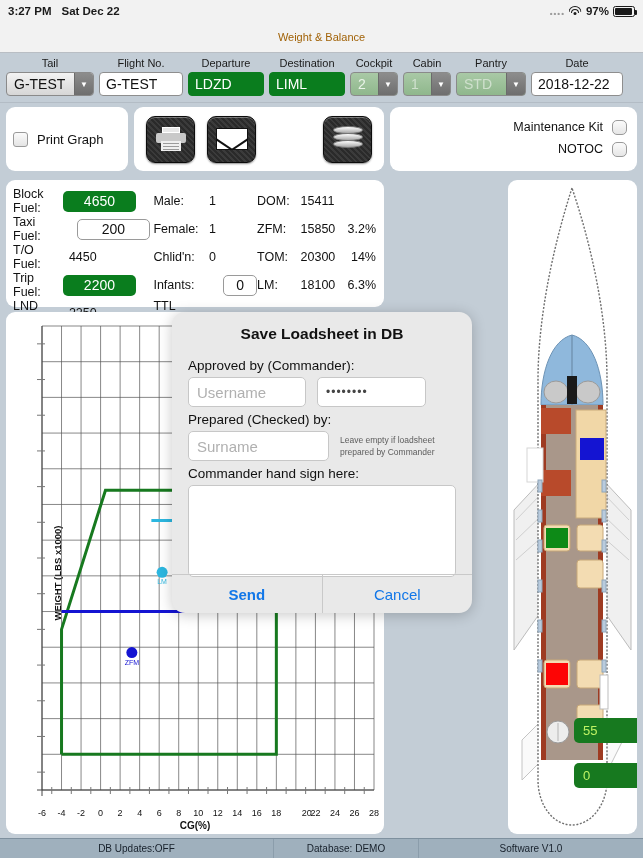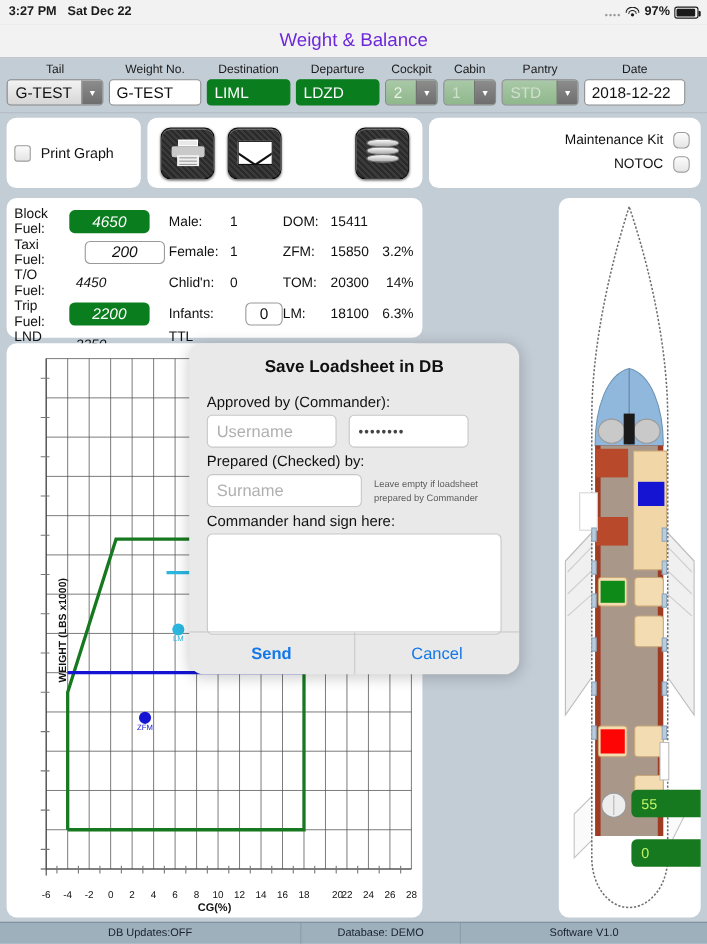--- a/index.html
+++ b/index.html
@@ -30,21 +30,21 @@
   .sb-batt-txt{ font-size:11.5px; font-weight:bold; }
   .batt{ width:22px; height:11px; border:1.3px solid #1a1a1a; border-radius:2.5px; position:relative; padding:1px;}
   .batt span{ display:block; height:100%; width:97%; background:#1a1a1a; border-radius:1px;}
   .batt:after{ content:""; position:absolute; right:-3px; top:3px; width:2px;height:5px;background:#1a1a1a;border-radius:0 1px 1px 0;}
 
   
   .title-bar{
     height:31px; background:#f2f2f2; width:643px;
     display:flex; align-items:center; justify-content:center;
     border-bottom:1px solid #b9bec4;
-    font-size:17px; color:#6d28d9;
+    font-size:11px; color:#a16207;
   }
 
   
   .form-row{
     height:50px; width:643px; background:#c3cdd6;
     display:flex; align-items:flex-start; padding:3px 6px 0 6px; gap:5px;
     border-bottom:1px solid #b3bcc5;
   }
   .fld{ display:flex; flex-direction:column; align-items:center; }
   .fld-lbl{ font-size:11px; color:#1b1b1b; line-height:14px; margin-bottom:2px; }
@@ -108,21 +108,21 @@
   .chk-round{ width:15px;height:15px;border-radius:5px;border:1px solid #9a9a9a;background:linear-gradient(#fbfbfb,#e6e6e6);}
 
   
   .data-card{
     position:absolute; left:6px; top:180px; width:378px; height:127px;
     background:#fff; border-radius:9px; padding:7px 0 0 7px;
   }
   .dtable{ width:100%; border-collapse:collapse; }
   .dtable td{ font-size:12.5px; color:#111; padding:0; height:25px; vertical-align:middle; }
   .c1{ width:58px; }
-  .c2{ width:92px;font-style:italic; }
+  .c2{ width:92px; }
   .c3{ width:60px; }
   .c4{ width:30px; }
   .c5{ width:48px; }
   .c6{ width:52px; }
   .pill{
     display:inline-flex;align-items:center;justify-content:center;
     background:#0a7d1e;color:#fff;border-radius:5px;height:21px;width:73px;font-size:14px;
   }
   .boxin{
     display:inline-flex;align-items:center;justify-content:center;
@@ -219,32 +219,32 @@
 
   <div class="fld">
     <div class="fld-lbl">Tail</div>
     <div class="drop" style="width:88px">
       <div class="dv" style="flex:1">G-TEST</div>
       <div class="dbtn">▼</div>
     </div>
   </div>
 
   <div class="fld">
-    <div class="fld-lbl">Weight No.</div>
+    <div class="fld-lbl">Flight No.</div>
     <div class="inp" style="width:84px">G-TEST</div>
+  </div>
+
+  <div class="fld">
+    <div class="fld-lbl">Departure</div>
+    <div class="inp green" style="width:76px">LDZD</div>
   </div>
 
   <div class="fld">
     <div class="fld-lbl">Destination</div>
     <div class="inp green" style="width:76px">LIML</div>
-  </div>
-
-  <div class="fld">
-    <div class="fld-lbl">Departure</div>
-    <div class="inp green" style="width:76px">LDZD</div>
   </div>
 
   <div class="fld">
     <div class="fld-lbl">Cockpit</div>
     <div class="drop greenish" style="width:48px">
       <div class="dv" style="flex:1">2</div>
       <div class="dbtn">▼</div>
     </div>
   </div>
 

